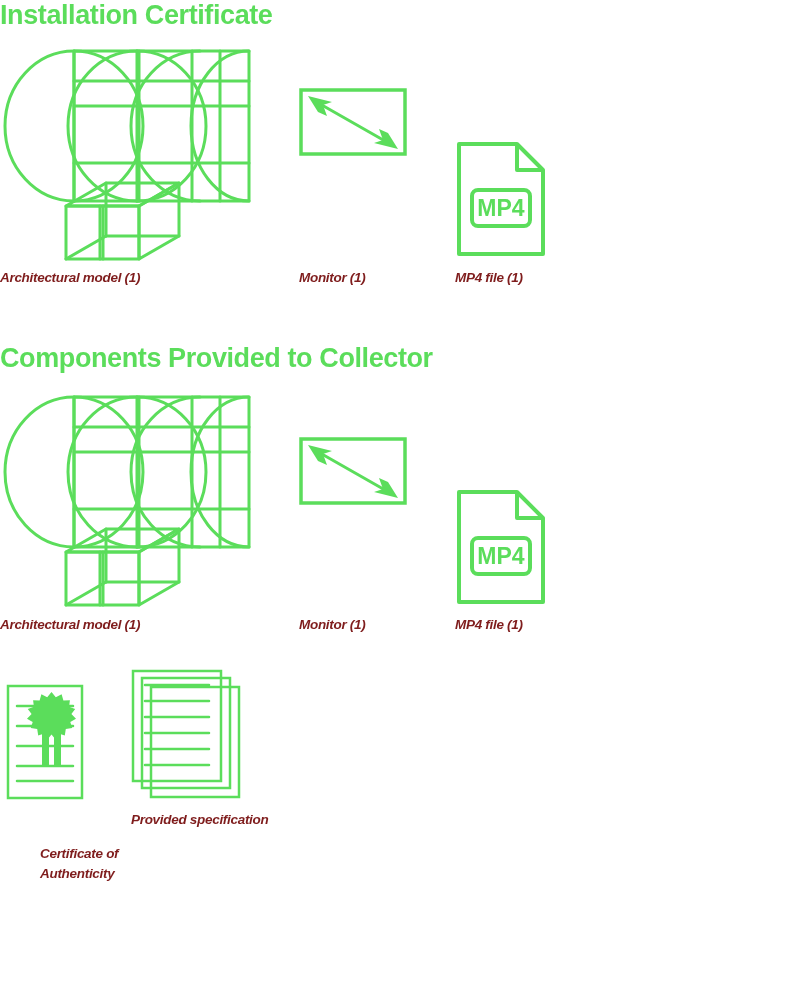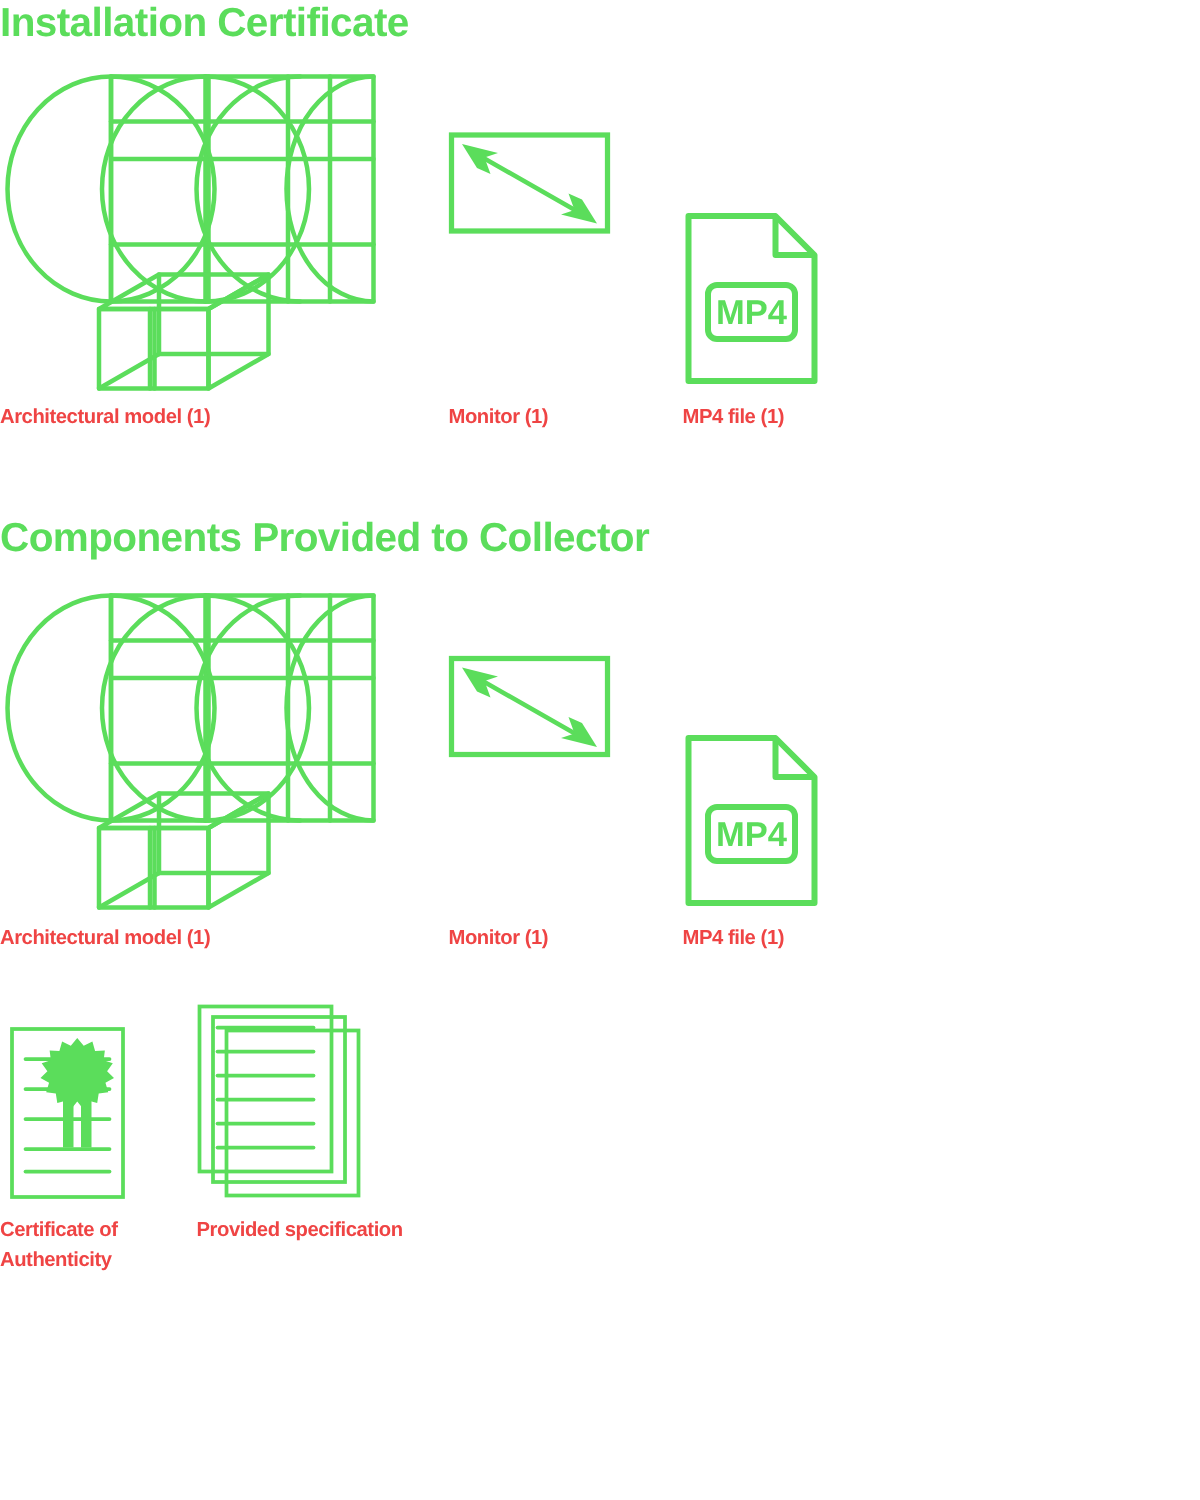--- a/index.html
+++ b/index.html
@@ -30,22 +30,23 @@
     line-height: 1;
   }
   #title-installation { left: 0px; top: 2px; }
   #title-collector   { left: 0px; top: 345px; }
 
   .icon-label {
     position: absolute;
     font-size: 13.5px;
     font-weight: bold;
     letter-spacing: -0.3px;
-    color: #ef4444;
+    color: #7f1d1d;
     line-height: 1.45;
+    font-style: italic;
   }
 
   .icon-box {
     position: absolute;
   }
   svg { display: block; overflow: visible; }
   .stroke {
     fill: none;
     stroke: #5BDD5B;
   }
@@ -63,21 +64,21 @@
   #arch-2      { left: 2px;   top: 394px; }
   #monitor-2   { left: 299px; top: 437px; }
   #mp4-2       { left: 455px; top: 488px; }
   #lbl-arch-2  { left: 0px;   top: 615px; }
   #lbl-mon-2   { left: 299px; top: 615px; }
   #lbl-mp4-2   { left: 455px; top: 615px; }
 
   
   #cert        { left: 6px;   top: 684px; }
   #spec        { left: 131px; top: 669px; }
-  #lbl-cert    { left: 0px;   top: 810px; width: 120px; }
+  #lbl-cert    { left: 0px;   top: 844px; width: 120px; padding-left: 40px; }
   #lbl-spec    { left: 131px; top: 810px; }
 </style>
 </head>
 <body>
 
 <div class="page">
 
   <div class="section-title" id="title-installation">Installation Certificate</div>
 
   <div class="icon-box" id="arch-1">

